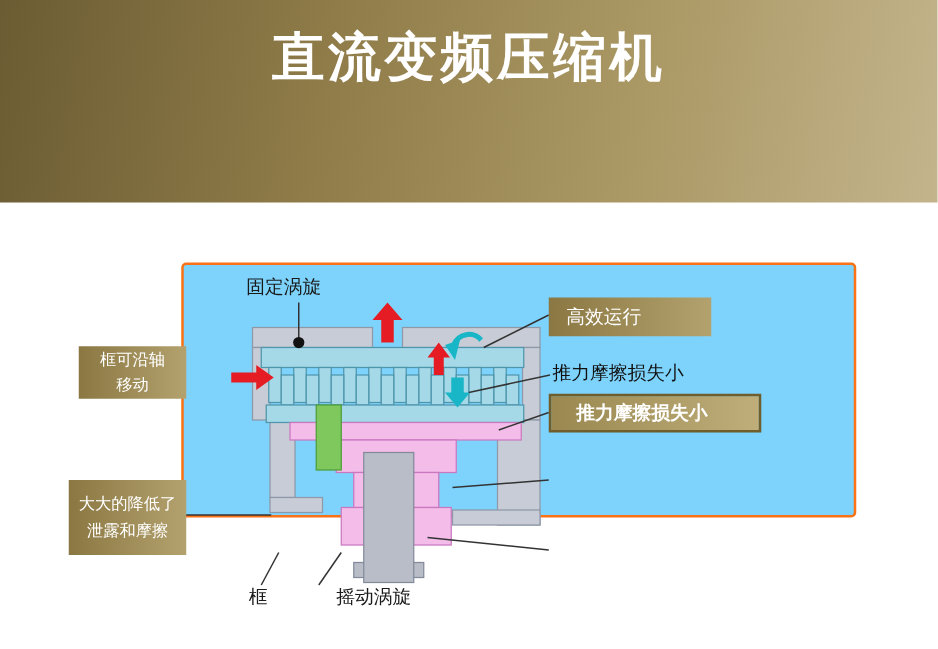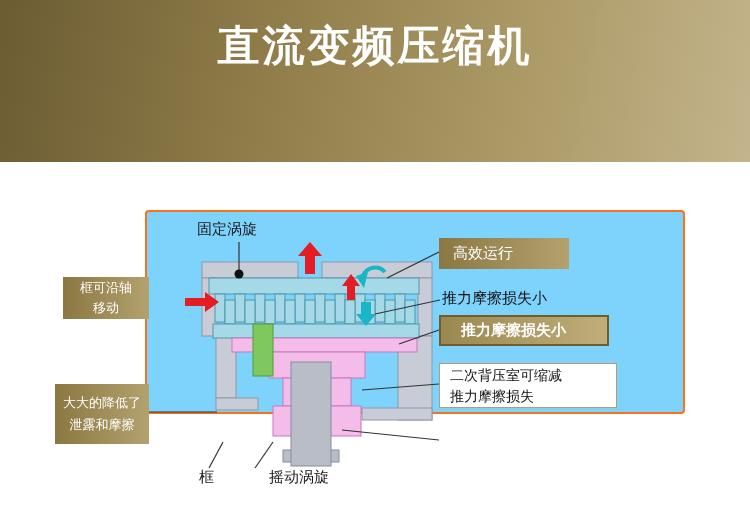--- a/index.html
+++ b/index.html
@@ -143,15 +143,13 @@
     <circle cx="92" cy="62" r="4.5" fill="#111111"></circle>
   </svg>
 
   <div class="lbl fixed-scroll-label">固定涡旋</div>
   <div class="lbl frame-label">框</div>
   <div class="lbl orbiting-label">摇动涡旋</div>
 
   <div class="callout-gold">高效运行</div>
   <div class="callout-plain">推力摩擦损失小</div>
   <div class="callout-gold-bordered">推力摩擦损失小</div>
-  <div class="callout-outlined row-1">二次背压室可缩减
-推力摩擦损失</div>
 </div>
 
 </body></html>

